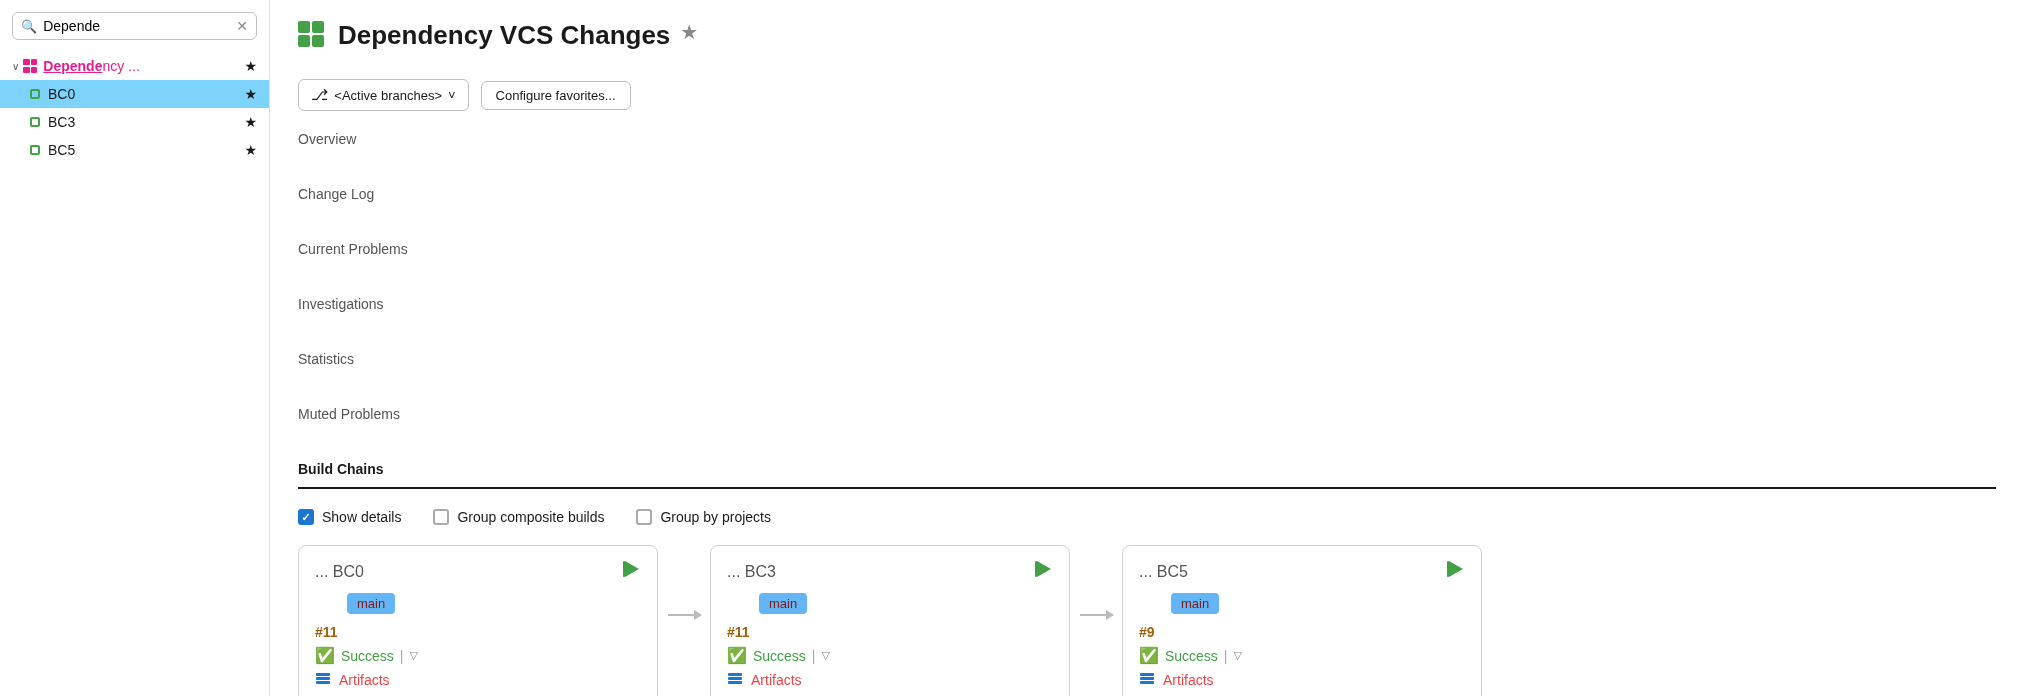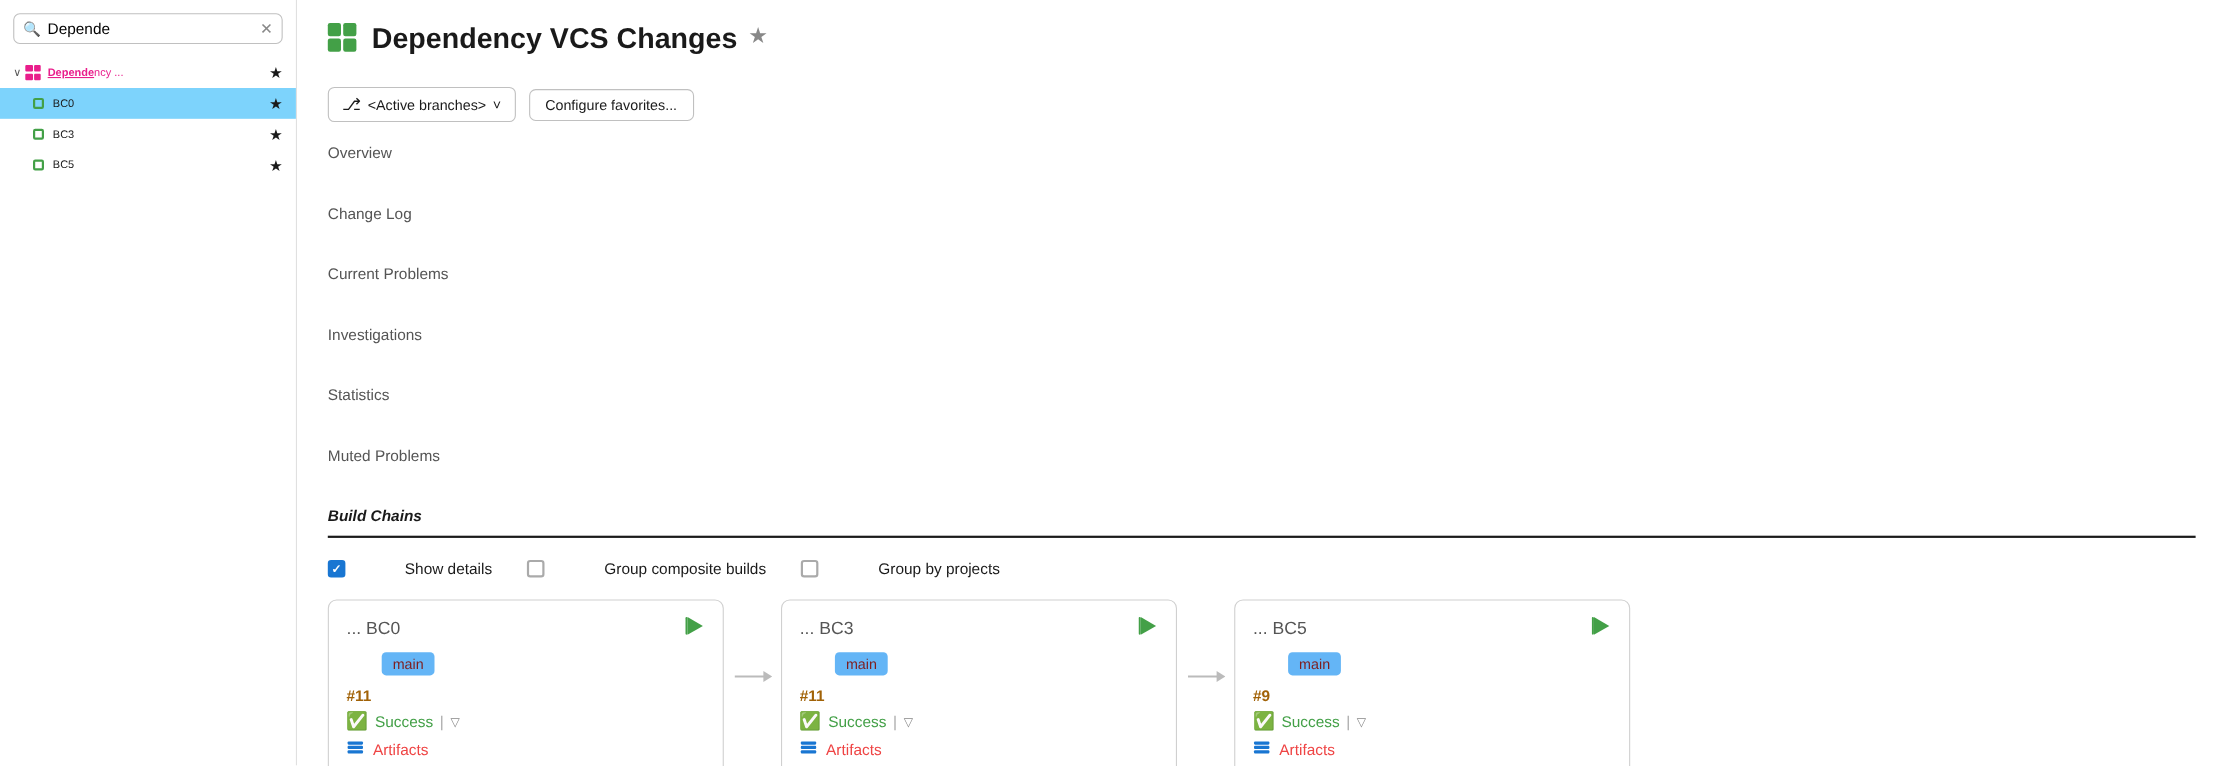--- a/index.html
+++ b/index.html
@@ -86,21 +86,21 @@
       height: 10px;
       border: 2px solid #43a047;
       border-radius: 2px;
       margin-right: 8px;
       margin-left: 18px;
       display: inline-block;
     }
 
     .sidebar-label {
       flex: 1;
-      font-size: 10px;
+      font-size: 14px;
       font-weight: 500;
     }
     .sidebar-label.pink { color: #e91e8c; }
     .sidebar-label.pink em { font-style: normal; font-weight: 700; text-decoration: underline; }
 
     .star-icon {
       color: #888;
       font-size: 14px;
       margin-left: auto;
     }
@@ -172,21 +172,20 @@
       padding-bottom: 10px;
       cursor: pointer;
       white-space: nowrap;
       border-bottom: 2px solid transparent;
       margin-bottom: -1px;
     }
     .nav-tab.active {
       color: #1a1a1a;
       font-weight: 700;
       border-bottom: 2px solid #1a1a1a;
-      font-style: italic;
     }
 
     
     .options-row {
       display: flex;
       align-items: center;
       gap: 32px;
       margin-bottom: 20px;
     }
     .checkbox-item {
@@ -209,21 +208,20 @@
       background: #fff;
       border-color: #aaa;
     }
     .checkmark {
       color: #fff;
       font-size: 11px;
       font-weight: 700;
     }
     .checkbox-label {
       font-size: 14px;
-      margin-left: 46px;
     }
 
     
     .chains-row {
       display: flex;
       gap: 0;
       align-items: flex-start;
     }
     .chain-card {
       width: 360px;

